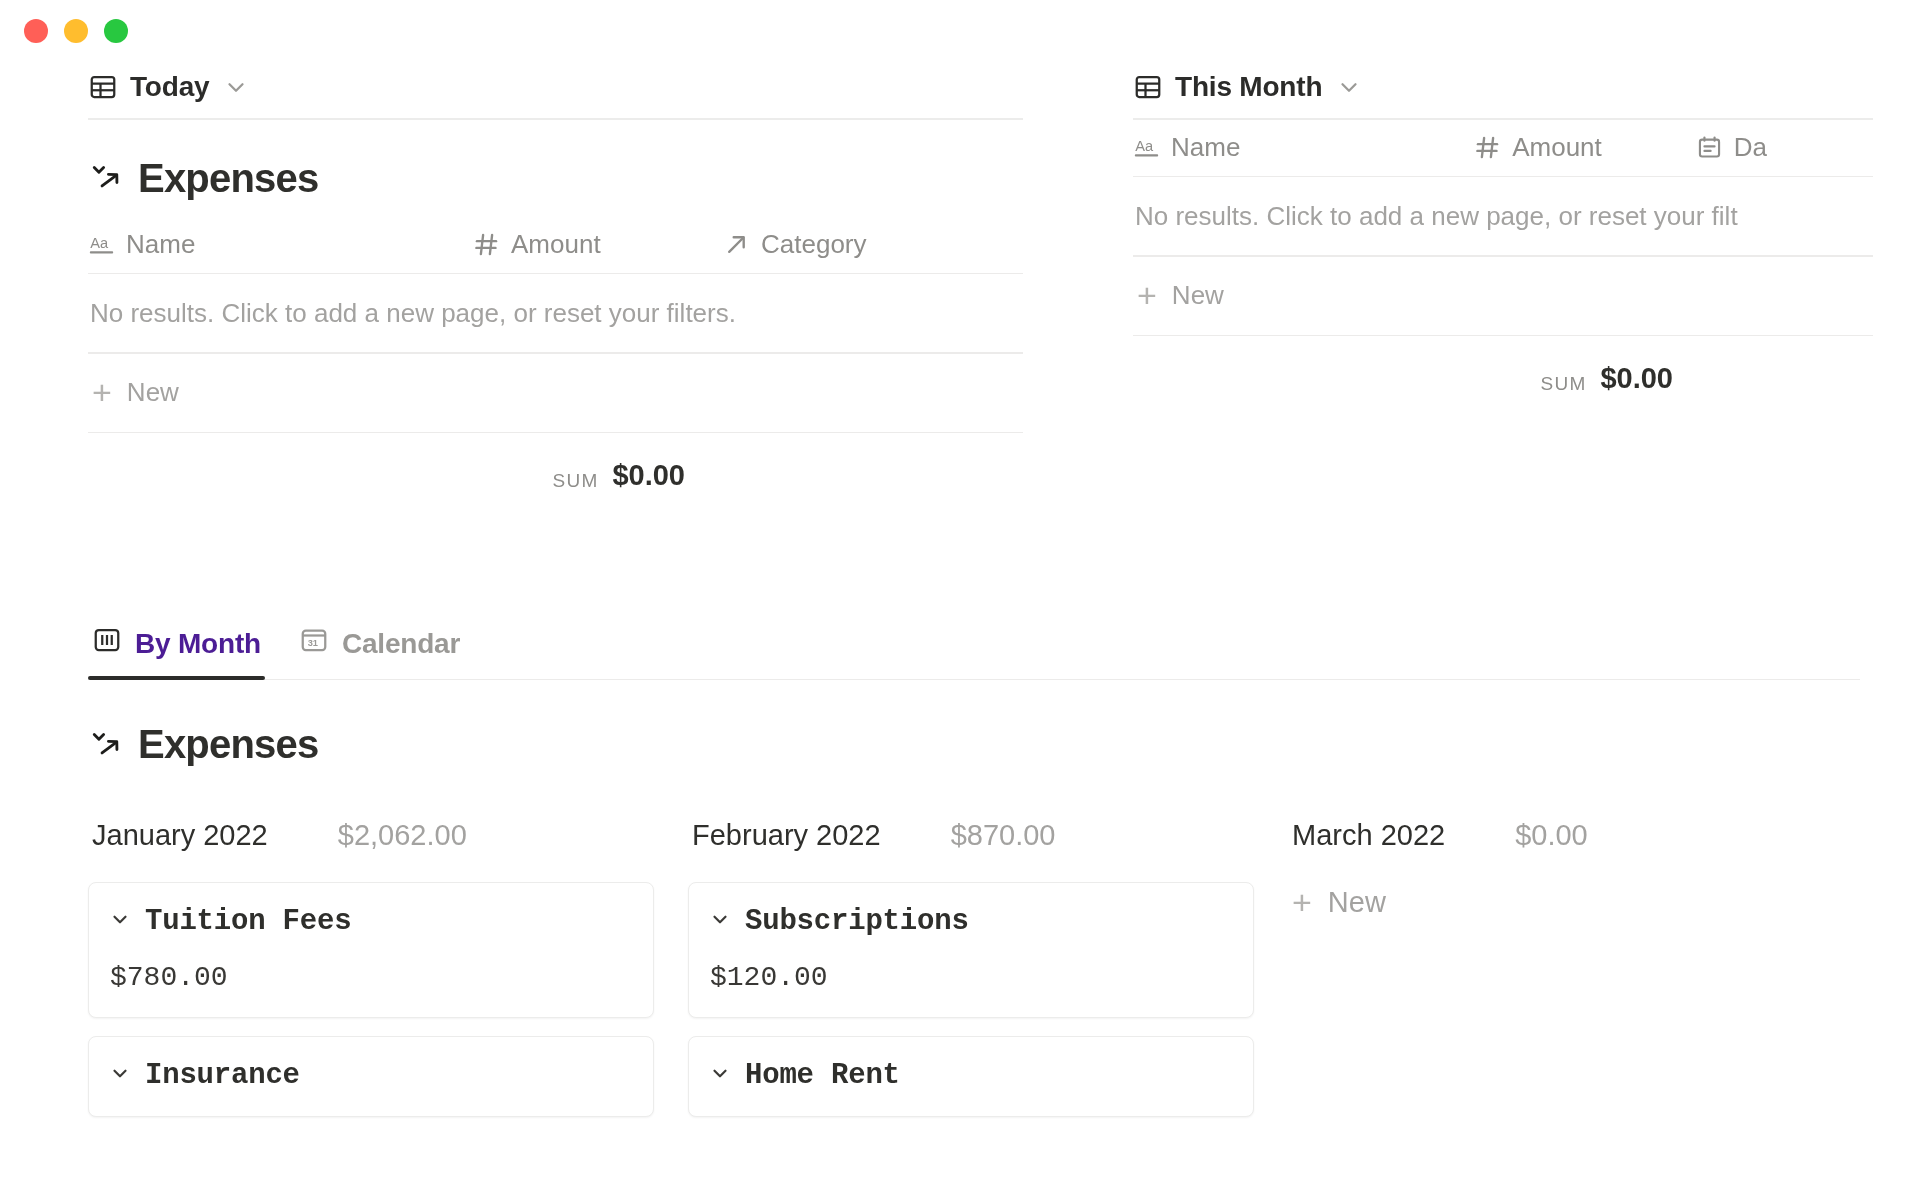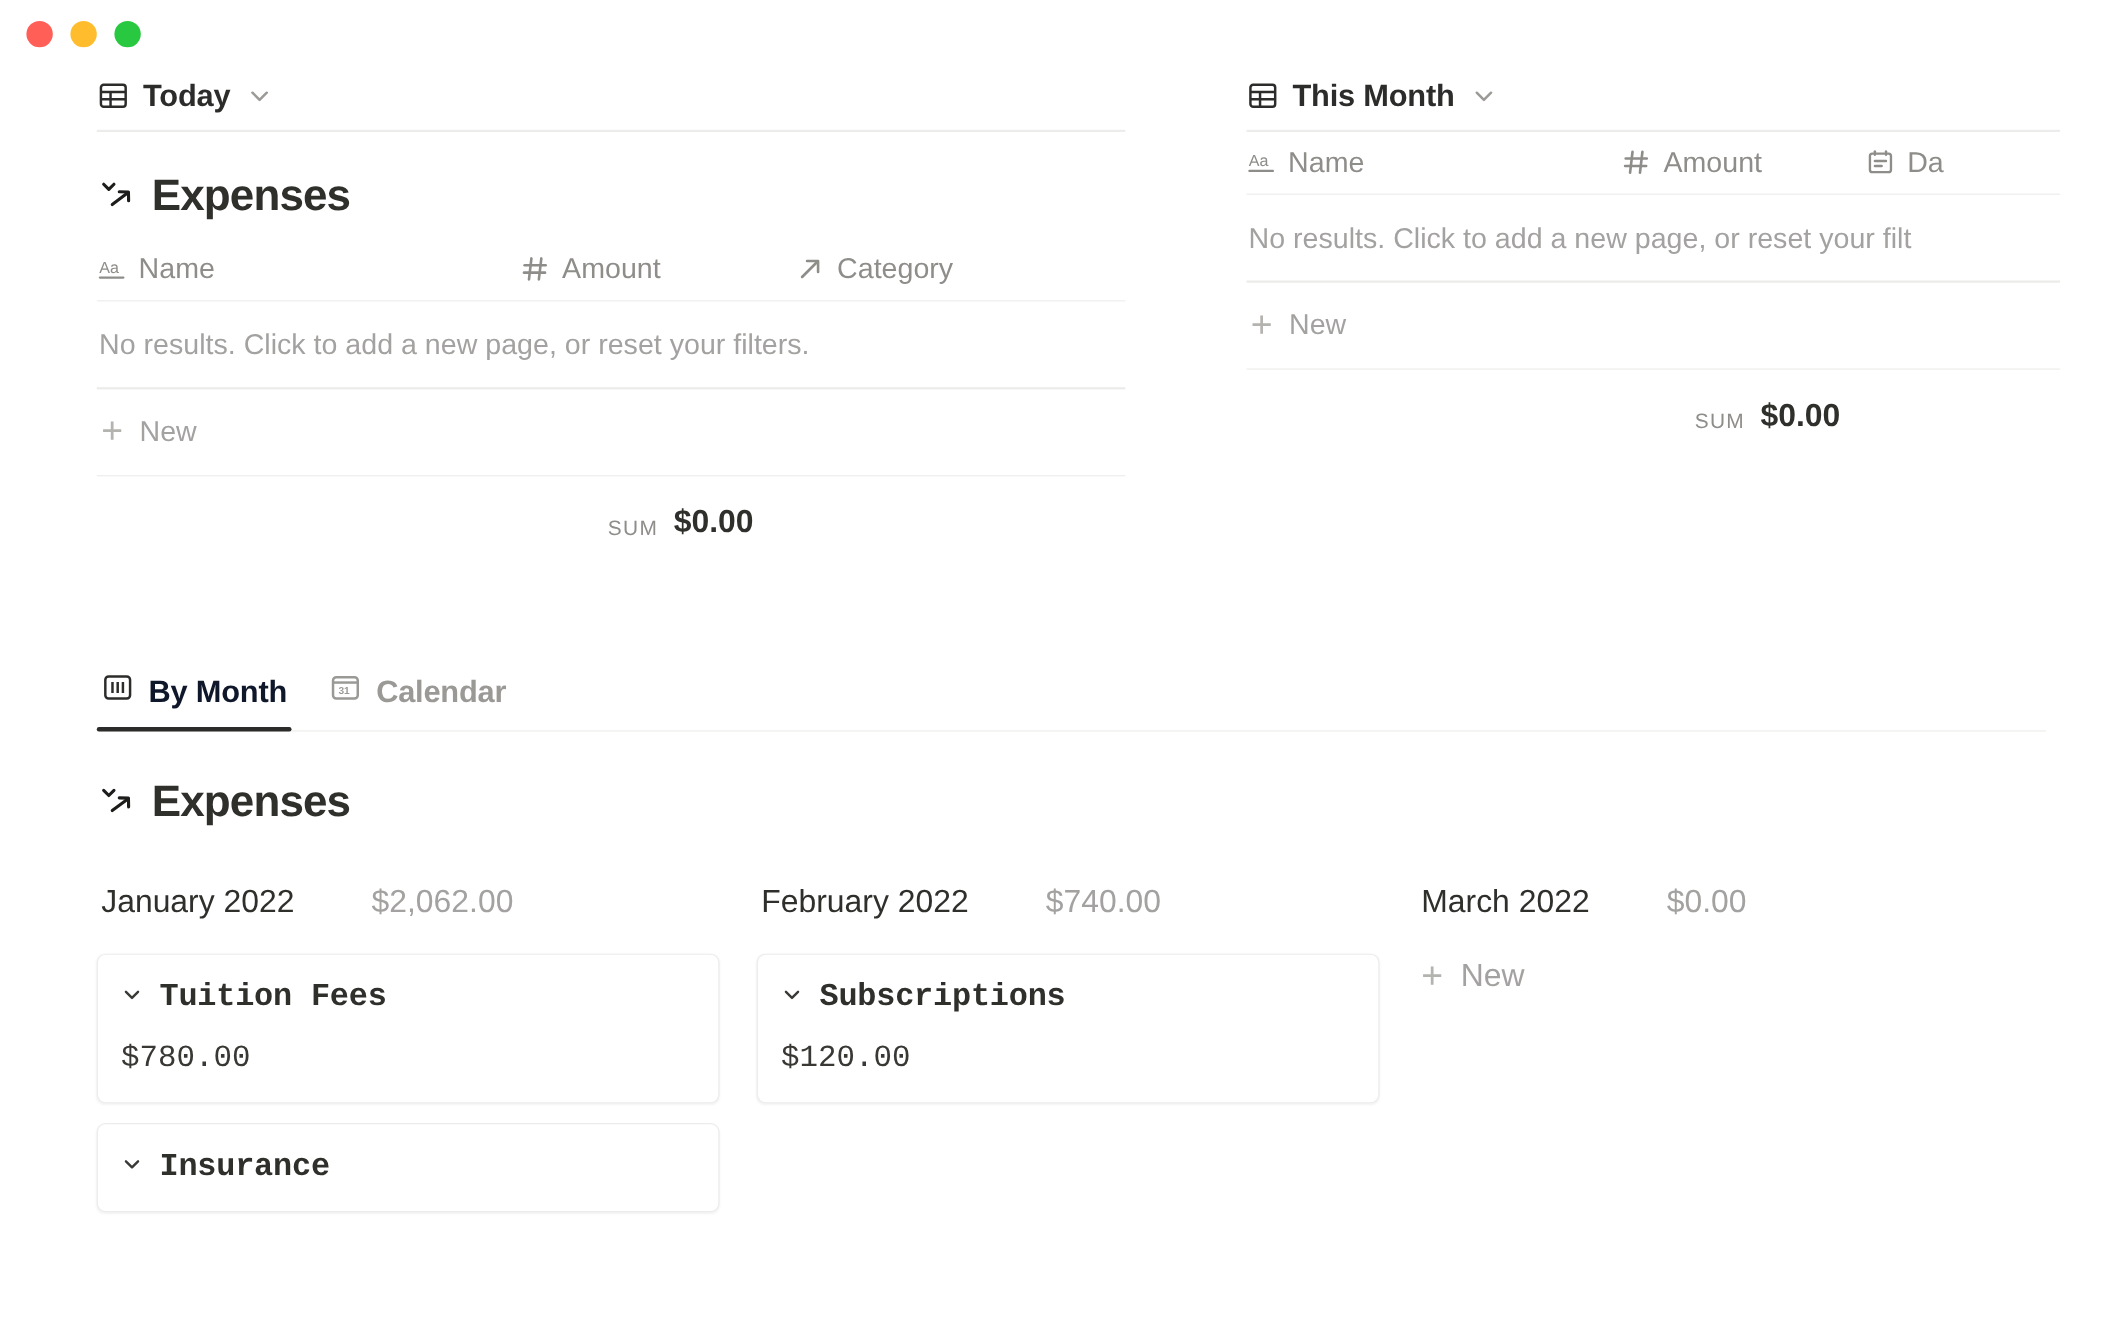--- a/index.html
+++ b/index.html
@@ -164,21 +164,21 @@
     align-items: center;
     gap: 13px;
     padding: 0 4px 18px 4px;
     font-size: 28px;
     font-weight: 700;
     color: #9a9996;
     letter-spacing: -0.2px;
     position: relative;
     cursor: pointer;
   }
-  .board-tab.active { color: #0f172a; }
+  .board-tab.active { color: #4c1d95; margin-top: 15px; }
   .board-tab.active::after {
     content: "";
     position: absolute;
     left: 0; right: 0; bottom: 0;
     height: 4px;
     background: #2c2c2a;
     border-radius: 2px;
   }
   .board-tabs-rule {
     height: 1.5px;
@@ -509,33 +509,43 @@
               </svg>
             </span>
             <span class="card-title">Insurance</span>
           </div>
         </div>
       </div>
 
       <div class="board-col">
         <div class="col-header">
           <span class="col-name">February 2022</span>
-          <span class="col-total">$740.00</span>
+          <span class="col-total">$870.00</span>
         </div>
         <div class="card">
           <div class="card-title-line">
             <span>
               <svg width="22" height="22" viewBox="0 0 24 24" fill="none" stroke="#3b3a37" stroke-width="2.4" stroke-linecap="round" stroke-linejoin="round">
                 <polyline points="6 9.5 12 15.5 18 9.5"></polyline>
               </svg>
             </span>
             <span class="card-title">Subscriptions</span>
           </div>
           <div class="card-amount">$120.00</div>
         </div>
+        <div class="card">
+          <div class="card-title-line">
+            <span>
+              <svg width="22" height="22" viewBox="0 0 24 24" fill="none" stroke="#3b3a37" stroke-width="2.4" stroke-linecap="round" stroke-linejoin="round">
+                <polyline points="6 9.5 12 15.5 18 9.5"></polyline>
+              </svg>
+            </span>
+            <span class="card-title">Home Rent</span>
+          </div>
+        </div>
       </div>
 
       <div class="board-col">
         <div class="col-header">
           <span class="col-name">March 2022</span>
           <span class="col-total">$0.00</span>
         </div>
         <div class="col-new">
           <span class="plus-glyph">+</span>
           <span>New</span>

